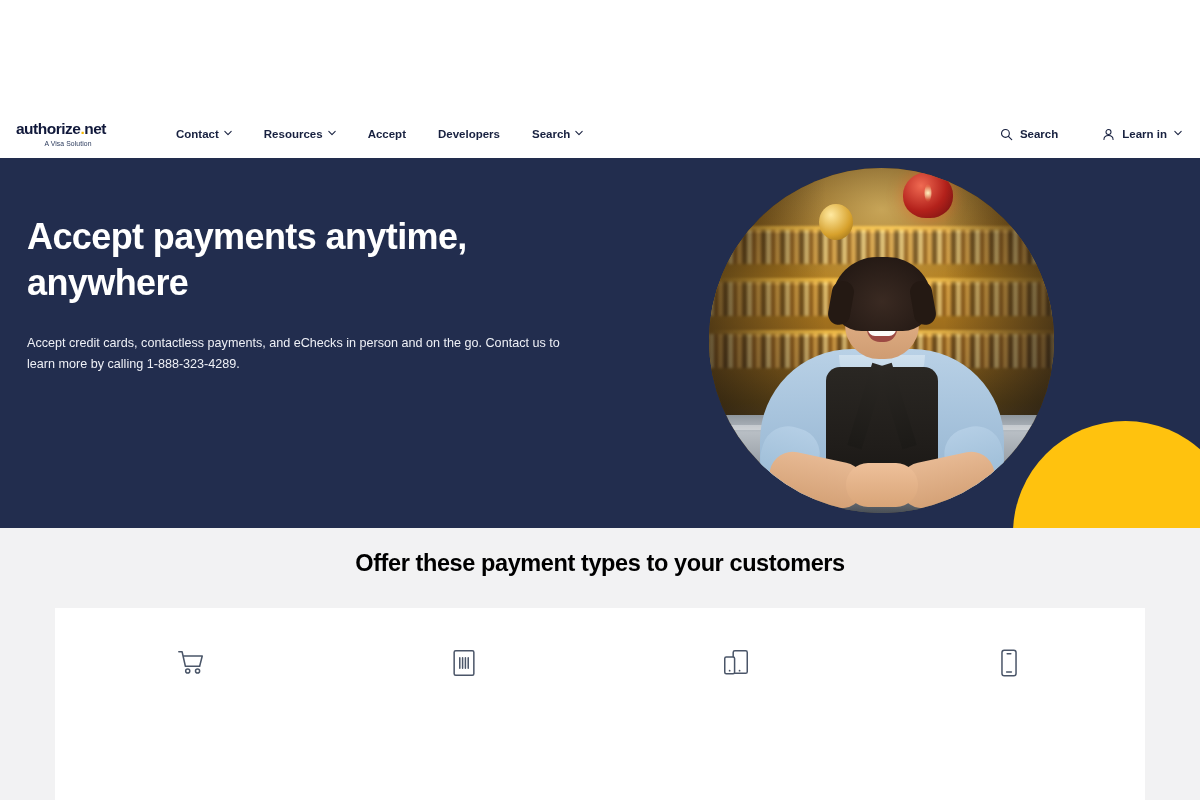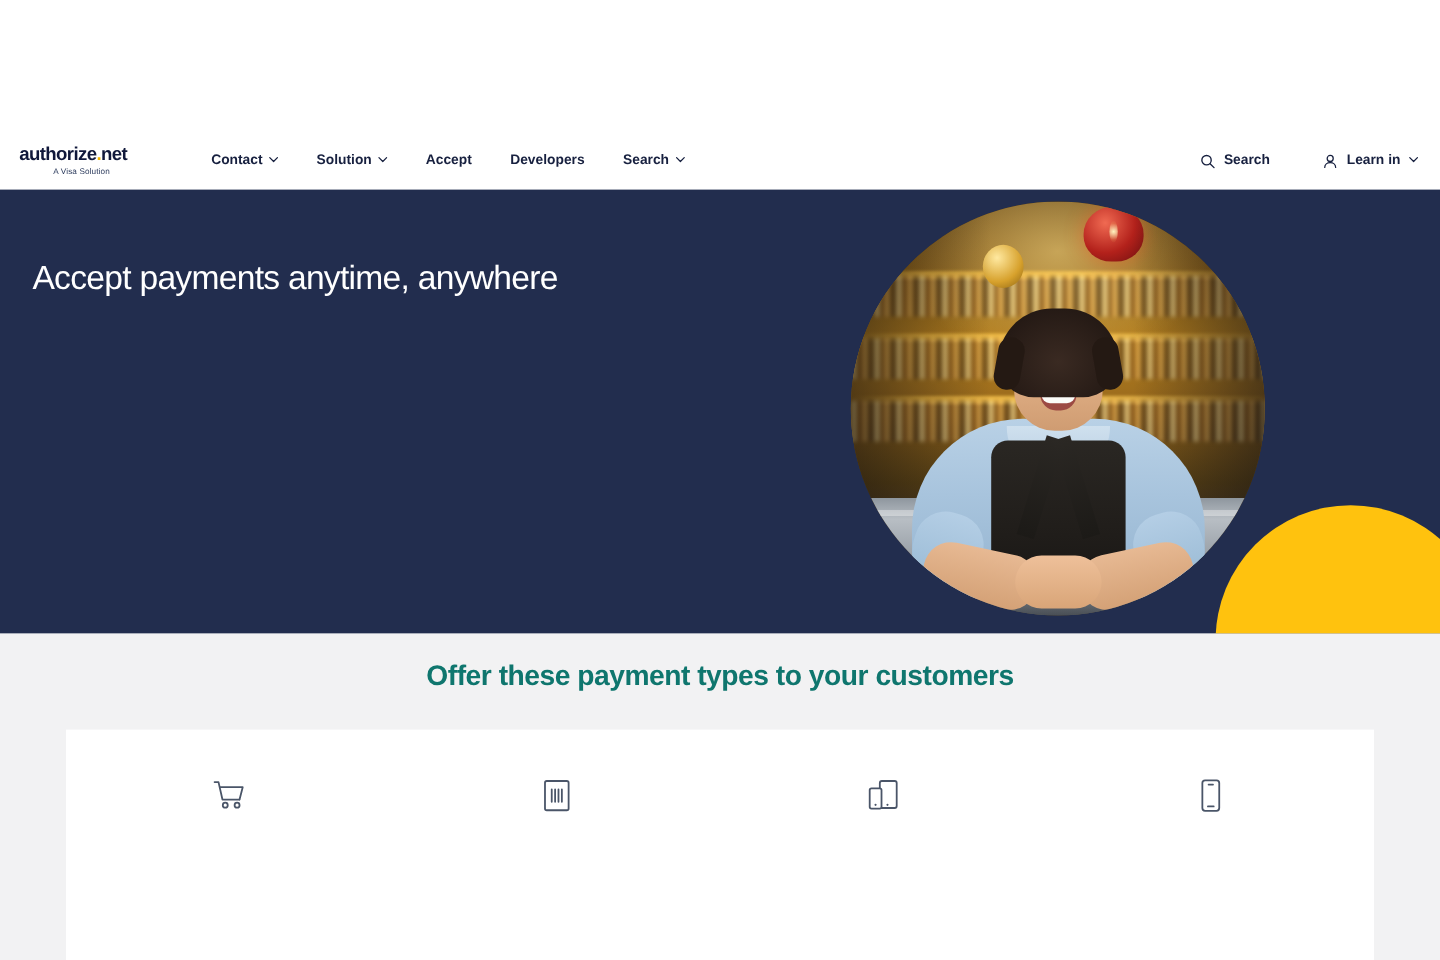--- a/index.html
+++ b/index.html
@@ -62,21 +62,21 @@
     background: #222d4e;
     overflow: hidden;
   }
   .yellow-circle {
     position: absolute; right: -38px; bottom: -118px;
     width: 225px; height: 225px; border-radius: 50%;
     background: #ffc20e;
   }
   .hero-text { position: absolute; left: 27px; top: 56px; width: 600px; }
   .hero-h1 {
-    font-size: 28px; line-height: 1.27; font-weight: 400;
+    font-size: 36px; line-height: 1.27; font-weight: 700;
     color: #ffffff; letter-spacing: -0.6px; max-width: 470px;
   }
   .hero-p {
     margin-top: 28px; font-size: 12.6px; line-height: 1.62;
     color: #eef0f6; max-width: 562px;
   }
   .cta {
     margin-top: 28px;
     display: inline-flex; align-items: center; gap: 24px;
     background: #2c5df0; border: none; border-radius: 3px;
@@ -241,21 +241,21 @@
   .sleeve-r { right: 4px; transform: rotate(-16deg); }
 
   
   .section {
     position: absolute; top: 528px; left: 0;
     width: 1200px; height: 272px; background: #f2f2f3;
   }
   .section-title {
     position: absolute; top: 22px; left: 0; width: 1200px;
     text-align: center; font-size: 23.5px; font-weight: 700;
-    color: #0f766e; letter-spacing: -0.4px;
+    color: #000000; letter-spacing: -0.4px;
   }
   .card {
     position: absolute; left: 55px; top: 80px;
     width: 1090px; height: 192px; background: #ffffff;
   }
   .types {
     display: flex; width: 100%; height: 100%;
     padding-top: 38px;
   }
   .type { flex: 1; display: flex; flex-direction: column; align-items: center; cursor: pointer; }
@@ -279,21 +279,21 @@
     <nav class="mainnav">
       <div class="navitem">
         <span>Contact</span>
         <span class="chev">
           <svg width="8" height="8" viewBox="0 0 10 10">
               <path d="M1 3 L5 7 L9 3" fill="none" stroke="#17203f" stroke-width="1.3" stroke-linecap="round" stroke-linejoin="round"></path>
             </svg>
         </span>
       </div>
       <div class="navitem">
-        <span>Solution</span>
+        <span>Resources</span>
         <span class="chev">
           <svg width="8" height="8" viewBox="0 0 10 10">
               <path d="M1 3 L5 7 L9 3" fill="none" stroke="#17203f" stroke-width="1.3" stroke-linecap="round" stroke-linejoin="round"></path>
             </svg>
         </span>
       </div>
       <div class="navitem">
         <span>Accept</span>
       </div>
       <div class="navitem">
@@ -381,20 +381,21 @@
           <div class="smile">
               <div class="teeth"></div>
             </div>
         </div>
         <div class="hair"></div>
       </div>
     </div>
 
     <div class="hero-text">
       <h1 class="hero-h1">Accept payments anytime, anywhere</h1>
+      <p class="hero-p">Accept credit cards, contactless payments, and eChecks in person and on the go. Contact us to learn more by calling 1-888-323-4289.</p>
     </div>
   </div>
 
   <div class="section">
     <div class="section-title">Offer these payment types to your customers</div>
 
     <div class="card">
       <div class="types">
 
         <div class="type">

